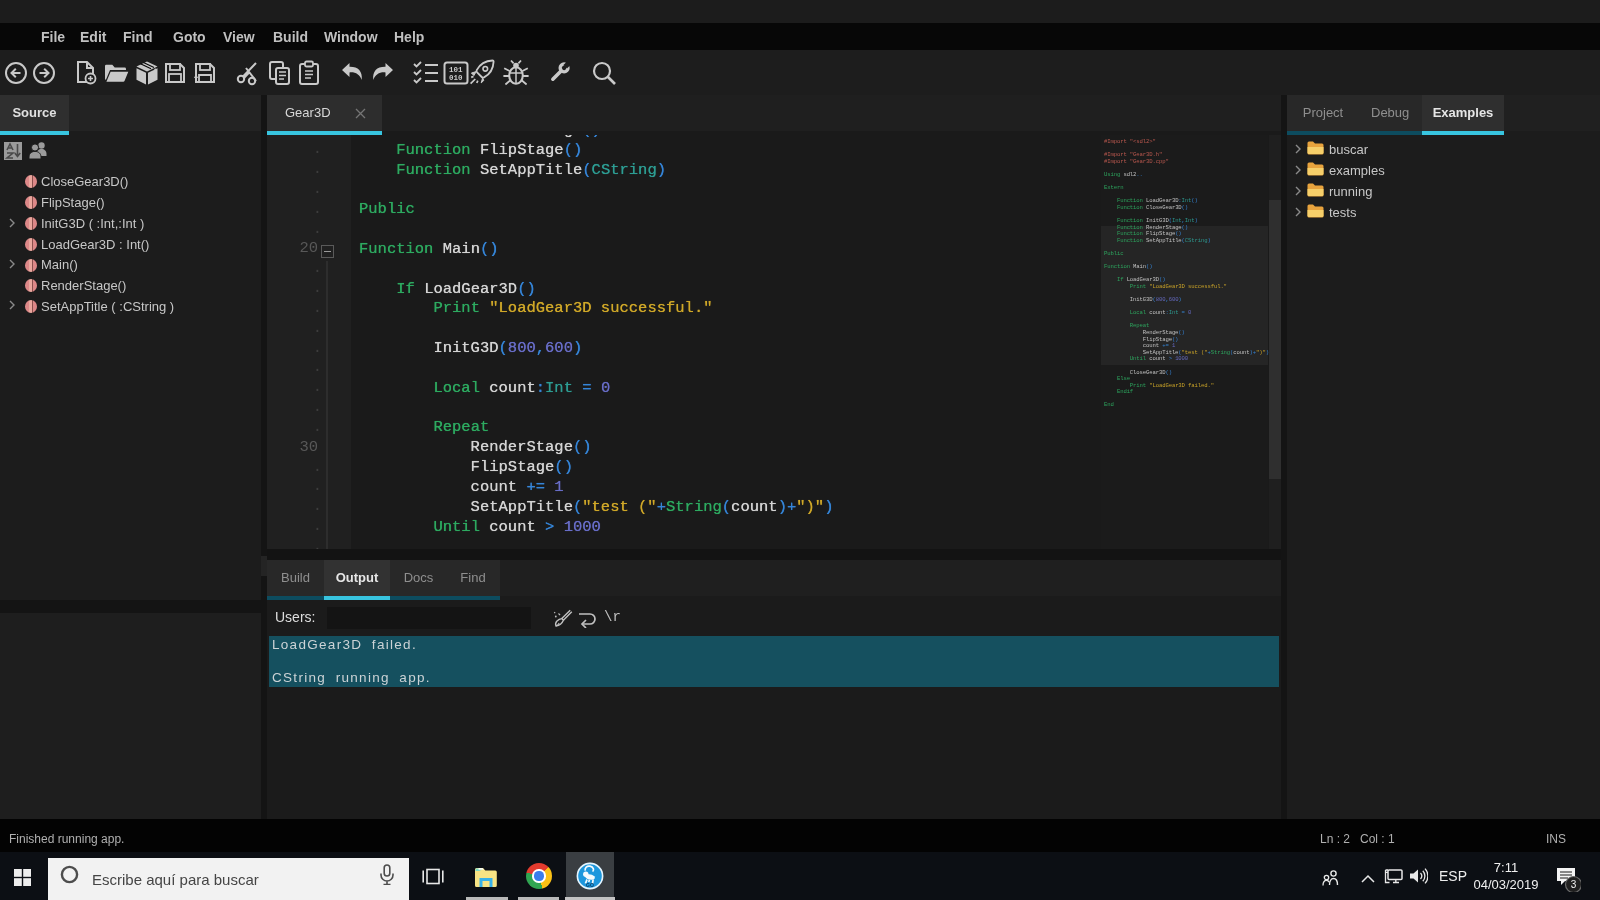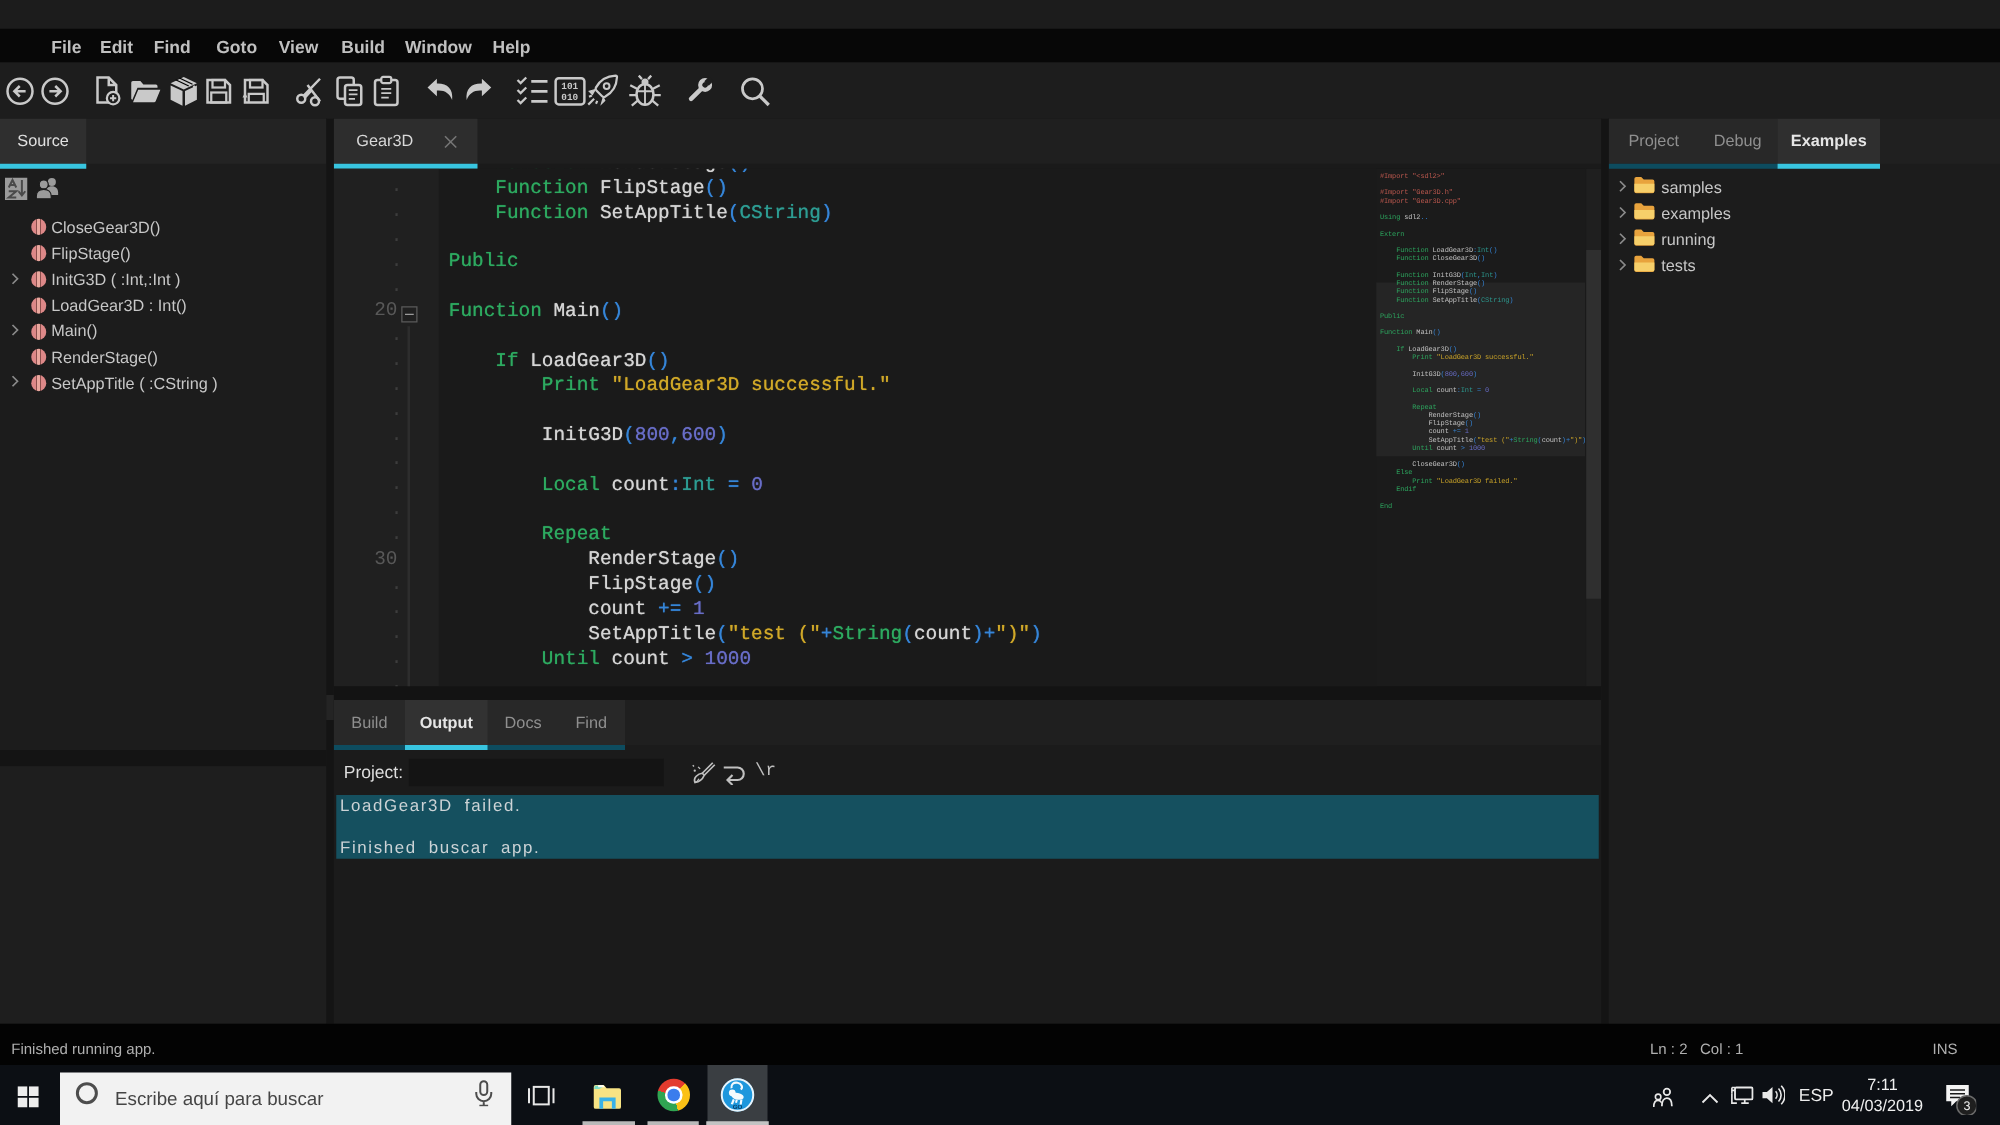--- a/index.html
+++ b/index.html
@@ -164,21 +164,21 @@
     <svg class="ti" style="left:604px" width="26" height="26" viewBox="0 0 26 26">
         <circle cx="11" cy="11" r="8" fill="none" stroke="#c9c9c9" stroke-width="2.2"></circle>
         <path d="M17 17 L24 24" stroke="#c9c9c9" stroke-width="2.6"></path>
       </svg>
   </div>
 
   <div class="abs" id="leftpanel">
     <div class="abs" style="left:0;top:505px;width:261px;height:13px;background:#141414"></div>
     <div class="abs" style="left:0;top:518px;width:261px;height:206px;background:#1e1e1e"></div>
     <div class="strip" style="width:261px"></div>
-    <div class="tab on" style="left:0;width:69px;font-weight:normal;color:#e0e0e0">Source</div>
+    <div class="tab on" style="left:0;width:69px;font-weight:bold;color:#e0e0e0">Source</div>
     <div class="tabline cyan" style="left:0;width:69px"></div>
 
     <svg class="abs" style="left:4px;top:47px" width="18" height="18" viewBox="0 0 18 18">
       <rect x="0" y="0" width="18" height="18" fill="#9b9b9b"></rect>
       <path d="M3 8 L6 2 L9 8 M4.2 6 h3.6" stroke="#4a4a4a" stroke-width="1.6" fill="none"></path>
       <path d="M3 11 h6 l-6 5 h6" stroke="#4a4a4a" stroke-width="1.6" fill="none"></path>
       <path d="M13.5 2 v12 M10.8 11 l2.7 3.4 2.7-3.4" stroke="#4a4a4a" stroke-width="1.6" fill="none"></path>
     </svg>
     <svg class="abs" style="left:28px;top:46px" width="20" height="19" viewBox="0 0 20 19">
       <circle cx="13.5" cy="4.5" r="3.2" fill="#9b9b9b"></circle>
@@ -321,39 +321,39 @@
     <div id="bottom">
       <div class="strip" style="width:1014px;background:#1f1f1f;height:36px"></div>
       <div class="strip" style="width:233px;background:#282828;height:36px"></div>
       <div class="tab off" style="left:1px;width:55px">Build</div>
       <div class="tab on" style="left:57px;width:66px;background:#323232">Output</div>
       <div class="tab off" style="left:124px;width:55px">Docs</div>
       <div class="tab off" style="left:181px;width:50px">Find</div>
       <div class="tabline tealdark" style="left:0;width:233px"></div>
       <div class="tabline cyan" style="left:57px;width:66px"></div>
 
-      <div class="abs" style="left:8px;top:49px;font-size:14px;color:#dedede">Project:</div>
+      <div class="abs" style="left:8px;top:49px;font-size:14px;color:#dedede">Users:</div>
       <div class="abs" style="left:60px;top:47px;width:204px;height:22px;background:#141414"></div>
       <svg class="abs" style="left:286px;top:49px" width="20" height="20" viewBox="0 0 20 20">
           <path d="M17.2 1.2 L8.8 9.6 M18.8 2.8 L10.4 11.2" stroke="#c0c0c0" stroke-width="1.4"></path>
           <path d="M8.8 9.6 L10.4 11.2 C9 14.5 6.5 16.5 3 17 C2.2 15 2.5 13.5 4 12 C5.5 10.5 7 9.8 8.8 9.6 Z" fill="none" stroke="#c0c0c0" stroke-width="1.4"></path>
           <path d="M3 17 c1.5-0.5 2.5-1.5 3.2-3" fill="none" stroke="#c0c0c0" stroke-width="1.1"></path>
           <circle cx="2.8" cy="7.5" r="0.9" fill="#c0c0c0"></circle>
           <path d="M5.5 4.5 l1.6 1.6 M1.2 3.2 l1 1" stroke="#c0c0c0" stroke-width="1.1"></path>
         </svg>
       <svg class="abs" style="left:310px;top:50px" width="20" height="18" viewBox="0 0 20 18">
           <path d="M2 4 h11 a5 5 0 0 1 0 10 h-7" fill="none" stroke="#c0c0c0" stroke-width="1.7"></path>
           <path d="M9 10 l-4 4 4 4" fill="none" stroke="#c0c0c0" stroke-width="1.7"></path>
         </svg>
       <div class="abs" style="left:337px;top:49px;font-size:14px;color:#c0c0c0;font-family:'Liberation Mono',monospace">\r</div>
 
       <div class="abs" style="left:2px;top:76px;width:1010px;height:51px;background:#15505f"></div>
       <pre class="abs" style="left:5px;top:77px;font-size:13.5px;line-height:16.5px;color:#ccd3d6;font-family:'Liberation Sans',sans-serif;letter-spacing:1.3px;word-spacing:4.5px">LoadGear3D failed.
 
-Finished buscar app.</pre>
+CString running app.</pre>
     </div>
   </div>
 
   <div class="abs" id="rightpanel">
     <div class="strip" style="width:313px;background:#202020"></div>
     <div class="strip" style="width:135px;background:#282828"></div>
     <div class="tab off" style="left:15px;width:42px">Project</div>
     <div class="tab off" style="left:84px;width:38px">Debug</div>
     <div class="tab on" style="left:135px;width:82px">Examples</div>
     <div class="tabline tealdark" style="left:0;width:135px"></div>
@@ -379,21 +379,21 @@
         <path d="M0.5 6 h16 v5.5 a1.5 1.5 0 0 1-1.5 1.5 h-13 a1.5 1.5 0 0 1-1.5-1.5 Z" fill="#f6cf6a"></path>
       </svg>
     <svg class="abs fold" style="left:20px;top:88px" width="17" height="14" viewBox="0 0 17 14">
         <path d="M0.5 2 a1.5 1.5 0 0 1 1.5-1.5 h4 l2 2 h7 a1.5 1.5 0 0 1 1.5 1.5 v8 a1.5 1.5 0 0 1-1.5 1.5 h-13 a1.5 1.5 0 0 1-1.5-1.5 Z" fill="#e8a33d"></path>
         <path d="M0.5 6 h16 v5.5 a1.5 1.5 0 0 1-1.5 1.5 h-13 a1.5 1.5 0 0 1-1.5-1.5 Z" fill="#f6cf6a"></path>
       </svg>
     <svg class="abs fold" style="left:20px;top:109px" width="17" height="14" viewBox="0 0 17 14">
         <path d="M0.5 2 a1.5 1.5 0 0 1 1.5-1.5 h4 l2 2 h7 a1.5 1.5 0 0 1 1.5 1.5 v8 a1.5 1.5 0 0 1-1.5 1.5 h-13 a1.5 1.5 0 0 1-1.5-1.5 Z" fill="#e8a33d"></path>
         <path d="M0.5 6 h16 v5.5 a1.5 1.5 0 0 1-1.5 1.5 h-13 a1.5 1.5 0 0 1-1.5-1.5 Z" fill="#f6cf6a"></path>
       </svg>
-    <div class="trow" style="left:42px;top:43.5px">samples</div>
+    <div class="trow" style="left:42px;top:43.5px">buscar</div>
     <div class="trow" style="left:42px;top:64.5px">examples</div>
     <div class="trow" style="left:42px;top:85.5px">running</div>
     <div class="trow" style="left:42px;top:106.5px">tests</div>
   </div>
 
   <div class="abs vsep1"></div>
   <div class="abs vsep2"></div>
   <div class="abs" style="left:261px;top:556px;width:6px;height:20px;background:#242424"></div>
   <div class="abs" id="statusbar">
     <div class="abs" style="left:9px;top:13px">Finished running app.</div>

